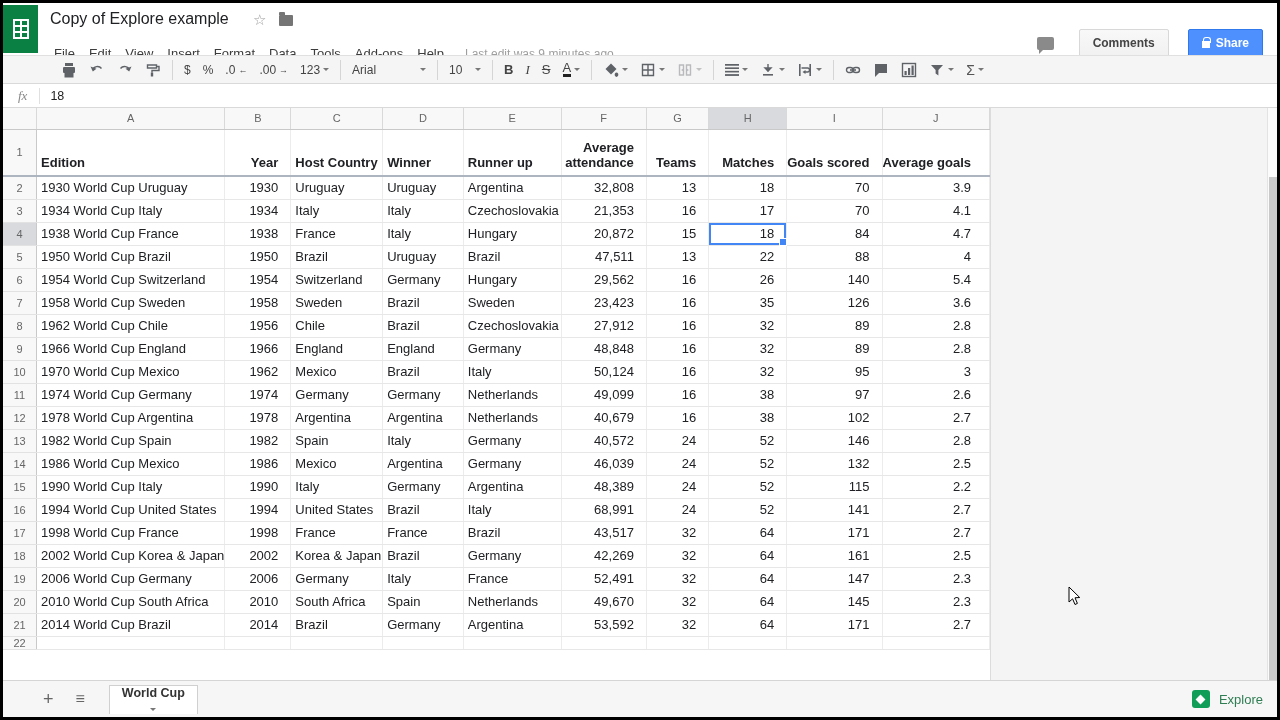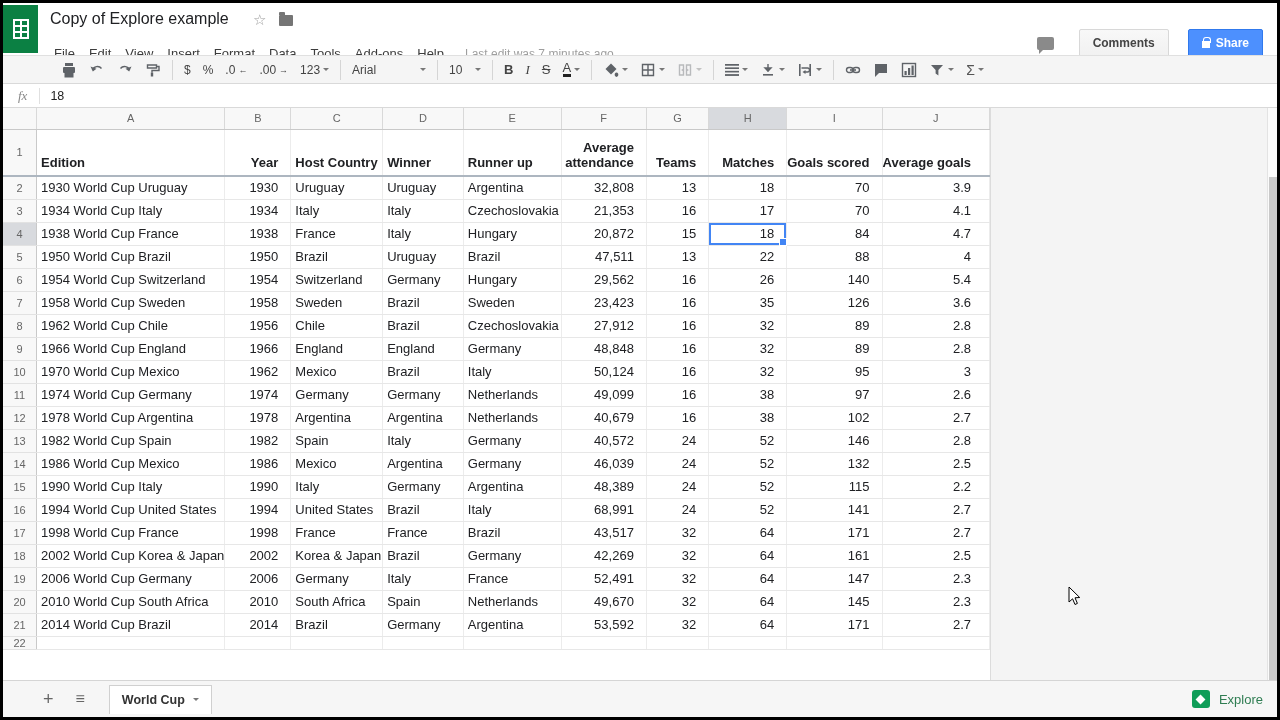--- a/index.html
+++ b/index.html
@@ -76,21 +76,21 @@
   .src { overflow:visible; color:#202124; }
 
   .void { position:absolute; left:987px; top:105px; width:277px; height:572px; background:#f4f4f4; border-left:1px solid #dcdcdc; }
   .vscroll { position:absolute; right:0; top:105px; width:10px; height:609px; background:#fbfbfb; border-left:1px solid #e3e3e3; }
   .vthumb { position:absolute; left:1px; top:69px; width:8px; height:505px; background:#c9c9c9; }
 
   
   .sheetbar { position:absolute; left:0; top:677px; width:100%; height:37px; background:#f6f6f6; border-top:1px solid #d5d5d5; display:flex; align-items:center; }
   .add-sheet { font-size:18px; color:#666; margin-left:40px; cursor:default; }
   .all-sheets { font-size:16px; color:#666; margin-left:22px; cursor:default; }
-  .sheet-tab { margin-left:24px; height:29px; background:#fff; border:1px solid #d0d0d0; border-bottom:none; display:flex; align-items:center; gap:8px; padding:0 12px; font-size:12.5px; color:#333; font-weight:bold; }
+  .sheet-tab { margin-left:24px; height:29px; background:#fff; border:1px solid #d0d0d0; border-bottom:none; display:flex; align-items:center; gap:8px; padding:0 12px; font-size:12.5px; color:#333; font-weight:bold;flex-direction:column; }
   .explore { position:absolute; right:14px; display:flex; align-items:center; gap:9px; font-size:13px; color:#2f7d52; }
   .explore-ico { width:18px; height:18px; background:#0f9d58; border-radius:3px; position:relative; }
   .explore-ico::after { content:''; position:absolute; left:5.5px; top:5.5px; width:7px; height:7px; background:#fff; transform:rotate(45deg); }
 
   
   .cursor { position:absolute; left:1065px; top:583px; width:13px; height:20px; z-index:99; }
 </style>
 </head>
 <body>
 
@@ -107,21 +107,21 @@
     <div class="menubar">
       <span class="menu-item">File</span>
       <span class="menu-item">Edit</span>
       <span class="menu-item">View</span>
       <span class="menu-item">Insert</span>
       <span class="menu-item">Format</span>
       <span class="menu-item">Data</span>
       <span class="menu-item">Tools</span>
       <span class="menu-item">Add-ons</span>
       <span class="menu-item">Help</span>
-      <span class="last-edit">Last edit was 7 minutes ago</span>
+      <span class="last-edit">Last edit was 9 minutes ago</span>
     </div>
     <div class="btn-row">
       <div class="bubble-icon"></div>
       <div class="btn btn-comments">Comments</div>
       <div class="btn btn-share">
         <span class="lock"></span>
         <span>Share</span>
       </div>
     </div>
   </div>

